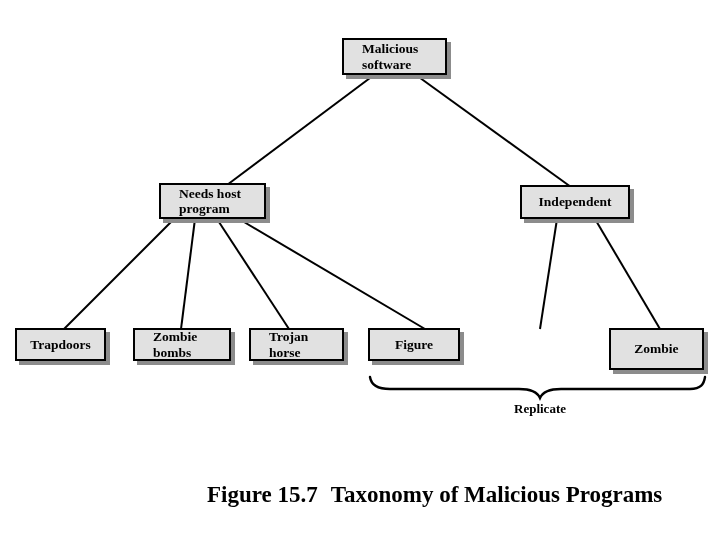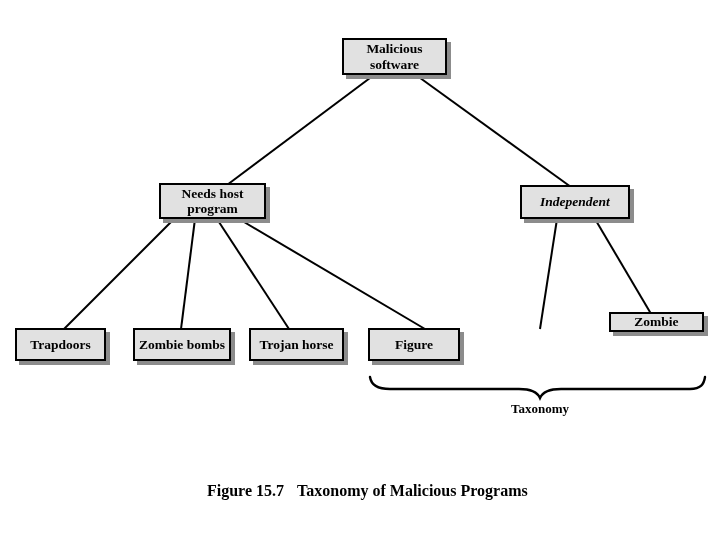--- a/index.html
+++ b/index.html
@@ -25,54 +25,53 @@
   }
   .node {
     position: absolute;
     box-sizing: border-box;
     background: var(--box-fill, #e1e1e1);
     border: 2px solid var(--box-border, #000000);
     box-shadow: 4px 4px 0 var(--box-shadow, #8c8c8c);
     display: flex;
     align-items: center;
     justify-content: center;
-    text-align: center;
     font-weight: bold;
     font-size: 13.5px;
     line-height: 1.12;
     color: #000;
-    padding: 1px 1px;
+    padding: 1px 18px;
   }
   .node-malicious   { left: 342px; top: 38px;  width: 105px; height: 37px; }
   .node-needs-host  { left: 159px; top: 183px; width: 107px; height: 36px; }
-  .node-independent { left: 520px; top: 185px; width: 110px; height: 34px; font-style: italic; }
+  .node-independent { left: 520px; top: 185px; width: 110px; height: 34px; }
   .node-trapdoors   { left: 15px;  top: 328px; width: 91px;  height: 33px; }
   .node-logic-bombs { left: 133px; top: 328px; width: 98px;  height: 33px; }
   .node-trojan      { left: 249px; top: 328px; width: 95px;  height: 33px; font-family: Liberation Serif, serif; }
   .node-virus       { left: 368px; top: 328px; width: 92px;  height: 33px; }
   .node-worm        { left: 489px; top: 328px; width: 97px;  height: 33px; }
-  .node-zombie      { left: 609px; top: 312px; width: 95px;  height: 20px; }
+  .node-zombie      { left: 609px; top: 328px; width: 95px;  height: 42px; }
 
   .brace-label {
     position: absolute;
     left: 479px;
     top: 401px;
     width: 122px;
     text-align: center;
     font-weight: bold;
     font-size: 13px;
     color: #000;
   }
   .caption {
     position: absolute;
     left: 207px;
     top: 482px;
     white-space: nowrap;
     font-weight: bold;
-    font-size: 16px;
+    font-size: 23px;
     color: #000;
     text-align: center;
   }
   .caption .fig-label { margin-right: 13px; }
 </style>
 </head>
 <body>
 
 <div class="canvas">
 
@@ -99,19 +98,19 @@
 
   <div class="node node-logic-bombs">Zombie bombs</div>
 
   <div class="node node-trojan">Trojan horse</div>
 
   <div class="node node-virus">Figure</div>
 
 
   <div class="node node-zombie">Zombie</div>
 
-  <div class="brace-label">Taxonomy</div>
+  <div class="brace-label">Replicate</div>
 
   <div class="caption">
     <span class="fig-label">Figure 15.7</span><span>Taxonomy of Malicious Programs</span>
   </div>
 
 </div>
 
 </body></html>

